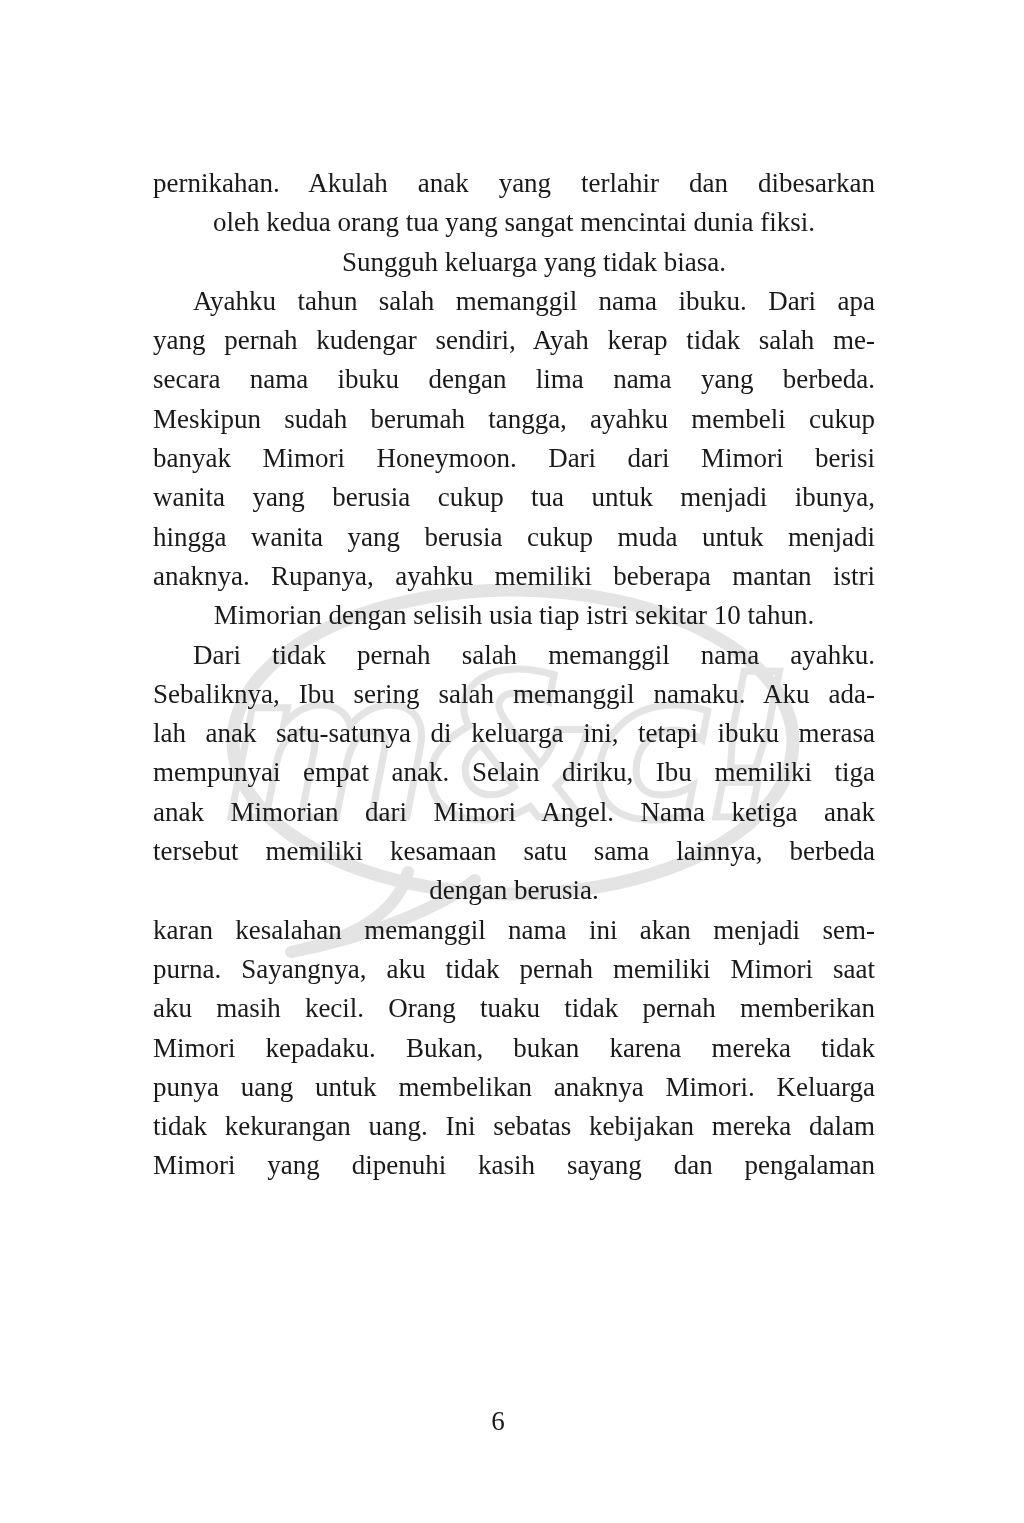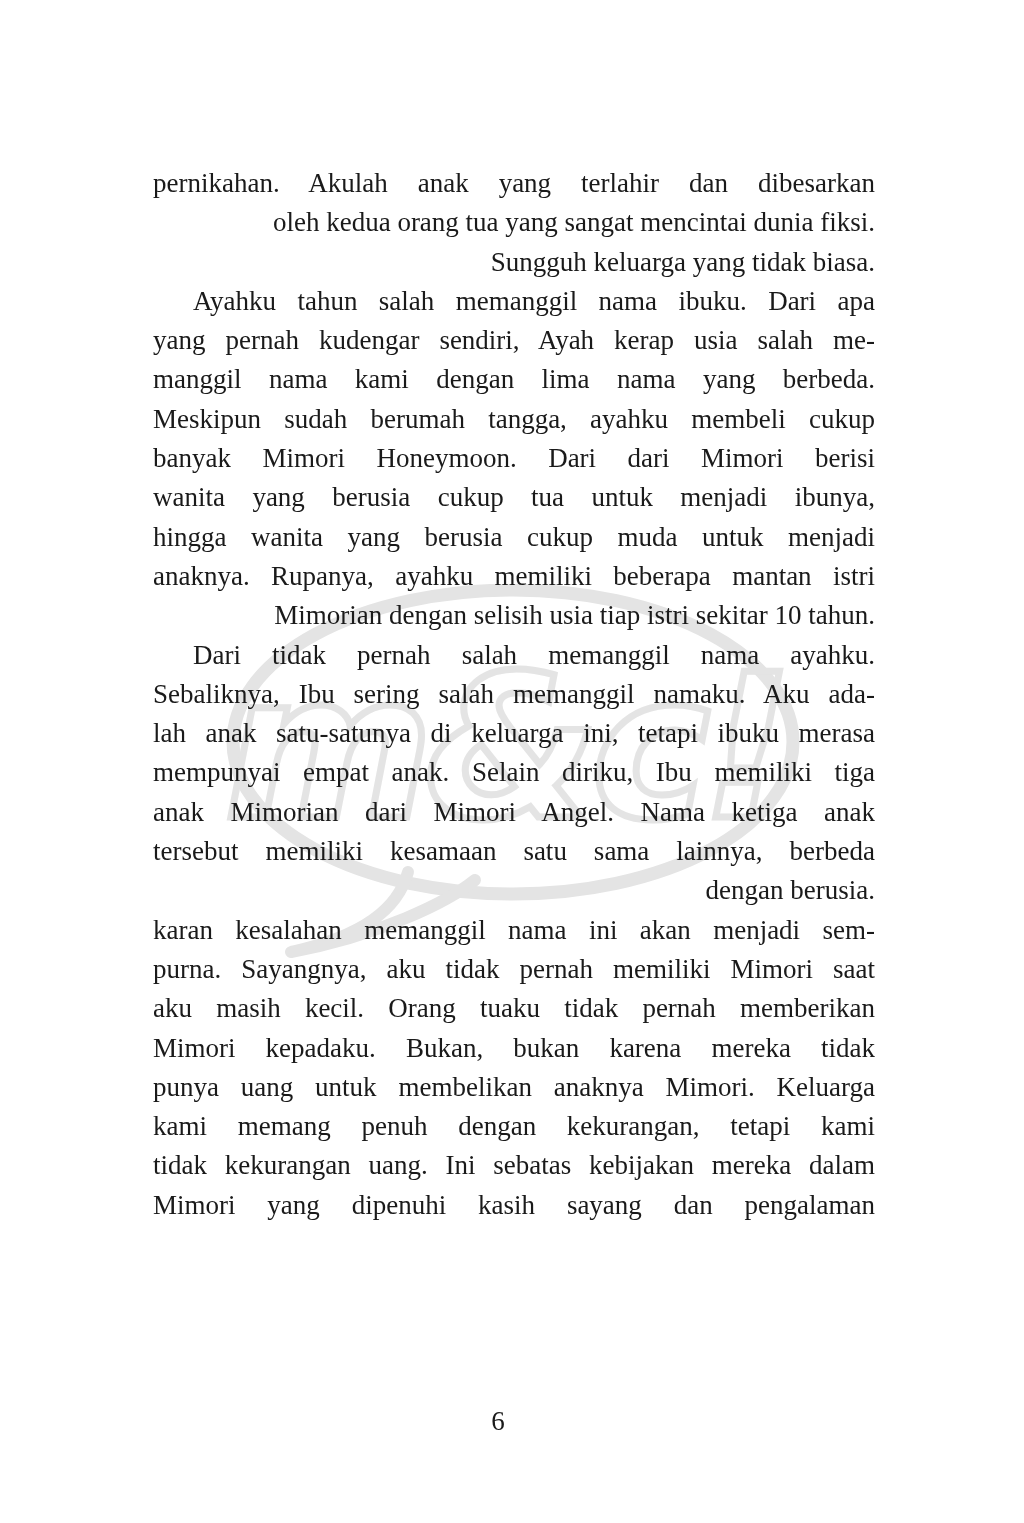--- a/index.html
+++ b/index.html
@@ -35,21 +35,21 @@
     left: 137px;
     top: 164px;
     width: 722px;
     z-index: 1;
     margin-left: 16px;
   }
   .line {
     font-size: 27px;
     line-height: 39.3px;
     white-space: nowrap;
-    text-align: right;
+    text-align: center;
   }
   .line.justify {
     text-align: justify;
     text-align-last: justify;
   }
   .line.indent {
     text-indent: 40px;
   }
   .page-number {
     position: absolute;
@@ -71,40 +71,39 @@
     <ellipse cx="300" cy="158" rx="280" ry="152" fill="none" stroke-width="13" stroke="#e4e4e4"></ellipse>
     <path d="M 195 288 C 185 325 150 352 78 368 C 165 352 235 318 262 296" fill="none" stroke-width="12" stroke-linecap="round" stroke-linejoin="round" stroke="#e4e4e4"></path>
     <text x="292" y="233" text-anchor="middle" font-size="200" fill="none" stroke-width="7" stroke="#e4e4e4">m&amp;c!</text>
   </svg>
 
   <main class="text-block" style="color: rgb(26, 26, 26);">
       <div class="line justify">pernikahan. Akulah anak yang terlahir dan dibesarkan</div>
       <div class="line">oleh kedua orang tua yang sangat mencintai dunia fiksi.</div>
       <div class="line indent">Sungguh keluarga yang tidak biasa.</div>
       <div class="line indent justify">Ayahku tahun salah memanggil nama ibuku. Dari apa</div>
-      <div class="line justify">yang pernah kudengar sendiri, Ayah kerap usia salah me-</div>
-      <div class="line justify">manggil nama kami dengan lima nama yang berbeda.</div>
+      <div class="line justify">yang pernah kudengar sendiri, Ayah kerap tidak salah me-</div>
+      <div class="line justify">secara nama ibuku dengan lima nama yang berbeda.</div>
       <div class="line justify">Meskipun sudah berumah tangga, ayahku membeli cukup</div>
       <div class="line justify">banyak Mimori Honeymoon. Dari dari Mimori berisi</div>
       <div class="line justify">wanita yang berusia cukup tua untuk menjadi ibunya,</div>
       <div class="line justify">hingga wanita yang berusia cukup muda untuk menjadi</div>
       <div class="line justify">anaknya. Rupanya, ayahku memiliki beberapa mantan istri</div>
       <div class="line">Mimorian dengan selisih usia tiap istri sekitar 10 tahun.</div>
       <div class="line indent justify">Dari tidak pernah salah memanggil nama ayahku.</div>
       <div class="line justify">Sebaliknya, Ibu sering salah memanggil namaku. Aku ada-</div>
       <div class="line justify">lah anak satu-satunya di keluarga ini, tetapi ibuku merasa</div>
       <div class="line justify">mempunyai empat anak. Selain diriku, Ibu memiliki tiga</div>
       <div class="line justify">anak Mimorian dari Mimori Angel. Nama ketiga anak</div>
       <div class="line justify">tersebut memiliki kesamaan satu sama lainnya, berbeda</div>
       <div class="line">dengan berusia.</div>
       <div class="line justify">karan kesalahan memanggil nama ini akan menjadi sem-</div>
       <div class="line justify">purna. Sayangnya, aku tidak pernah memiliki Mimori saat</div>
       <div class="line justify">aku masih kecil. Orang tuaku tidak pernah memberikan</div>
       <div class="line justify">Mimori kepadaku. Bukan, bukan karena mereka tidak</div>
       <div class="line justify">punya uang untuk membelikan anaknya Mimori. Keluarga</div>
-      <div class="line justify">kami memang penuh dengan kekurangan, tetapi kami</div>
       <div class="line justify">tidak kekurangan uang. Ini sebatas kebijakan mereka dalam</div>
       <div class="line justify">Mimori yang dipenuhi kasih sayang dan pengalaman</div>
     </main>
 
   <div class="page-number" style="color: rgb(26, 26, 26);">6</div>
 
 </div>
 
 </body></html>

